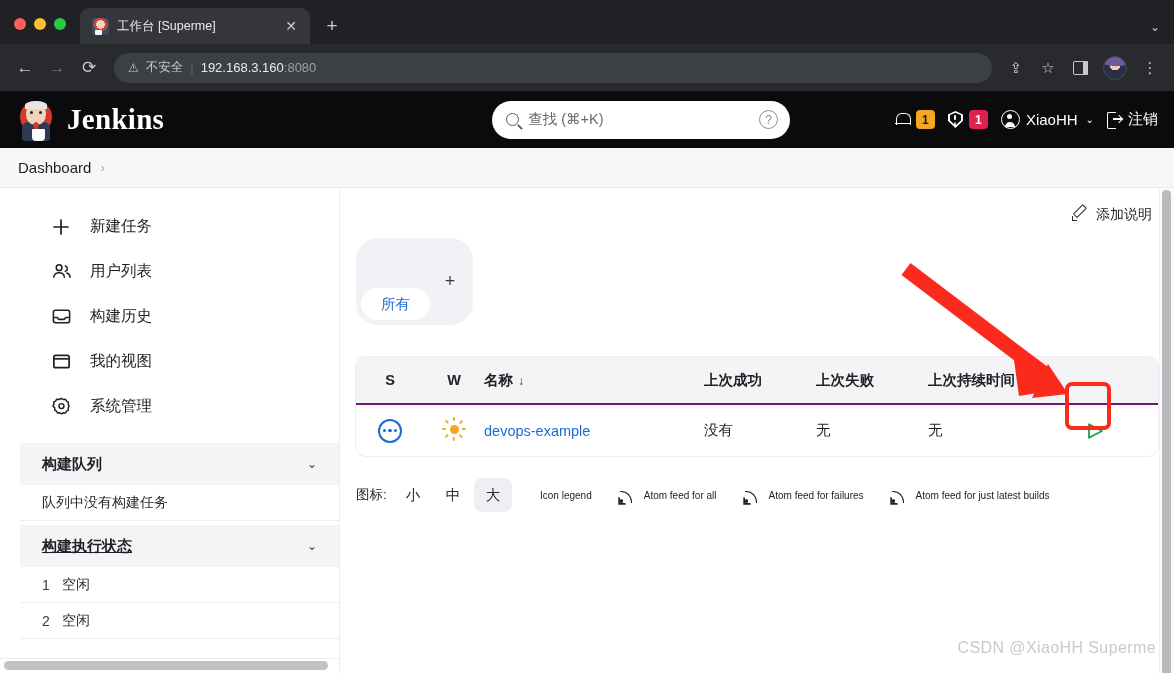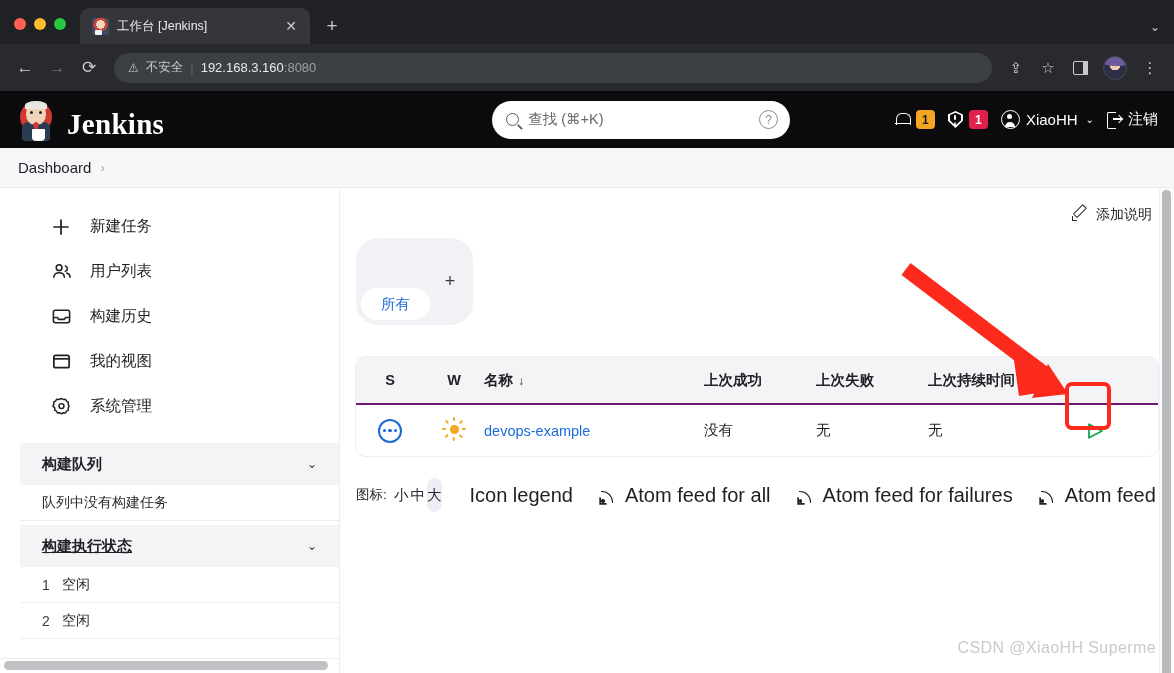--- a/index.html
+++ b/index.html
@@ -103,21 +103,21 @@
     background:#c8cacd; border-radius:0 1px 1px 0;
   }
 
   
   .app { position: relative; width: 1174px; height: 582px; background: #fff; overflow: hidden; }
 
   .j-header {
     height: 57px; background: #0b0b0d; display: flex; align-items: center;
     padding: 0 16px; gap: 10px;
   }
-  .j-logo { display: flex; align-items: flex-end; gap: 11px; cursor: pointer; }
+  .j-logo { display: flex; align-items: center; gap: 11px; cursor: pointer; }
   .j-logo-img {
     width: 40px; height: 42px; position: relative; flex-shrink: 0;
   }
   .j-logo-img .head-bg{
     position:absolute; left:4px; top:2px; width:32px; height:32px;
     background:#d33833; border-radius:50%;
   }
   .j-logo-img .face{
     position:absolute; left:10px; top:3px; width:20px; height:23px;
     background:#f0d5b8; border-radius:50% 50% 46% 46%;
@@ -377,21 +377,21 @@
     margin-right: 12px;
   }
   .size-btn {
     width: 38px; height: 34px; border-radius: 8px; display: inline-flex;
     align-items: center; justify-content: center; font-size: 14.5px;
     color: #2a2a31; cursor: pointer; margin-right: 2px;
   }
   .size-btn.active { background: #eeeef4; }
   .legend-link {
     display: inline-flex; align-items: center; gap: 9px; cursor: pointer;
-    color: #1f1f24; font-size: 20px; margin-left: 26px;
+    color: #1f1f24; font-size: 10px; margin-left: 26px;
   }
   .rss {
     width: 17px; height: 17px; position: relative; flex-shrink: 0;
   }
   .rss::before{
     content:""; position:absolute; left:2px; bottom:1px; width:3.6px; height:3.6px;
     background:#1f1f24; border-radius:50%;
   }
   .rss::after{
     content:""; position:absolute; left:2px; bottom:1px; width:11px; height:11px;
@@ -427,21 +427,21 @@
 <div class="browser">
 
   <div class="chrome-tabbar">
     <div class="traffic">
       <span class="dot red"></span>
       <span class="dot yellow"></span>
       <span class="dot green"></span>
     </div>
     <div class="tab">
       <span class="tab-favicon"></span>
-      <span class="tab-title">工作台 [Jenkins]</span>
+      <span class="tab-title">工作台 [Superme]</span>
       <span class="tab-close">✕</span>
     </div>
     <div class="newtab">+</div>
     <div class="tabbar-right">
       <span class="chev-down">⌄</span>
     </div>
   </div>
 
   <div class="chrome-toolbar">
     <div class="nav-btn">←</div>

